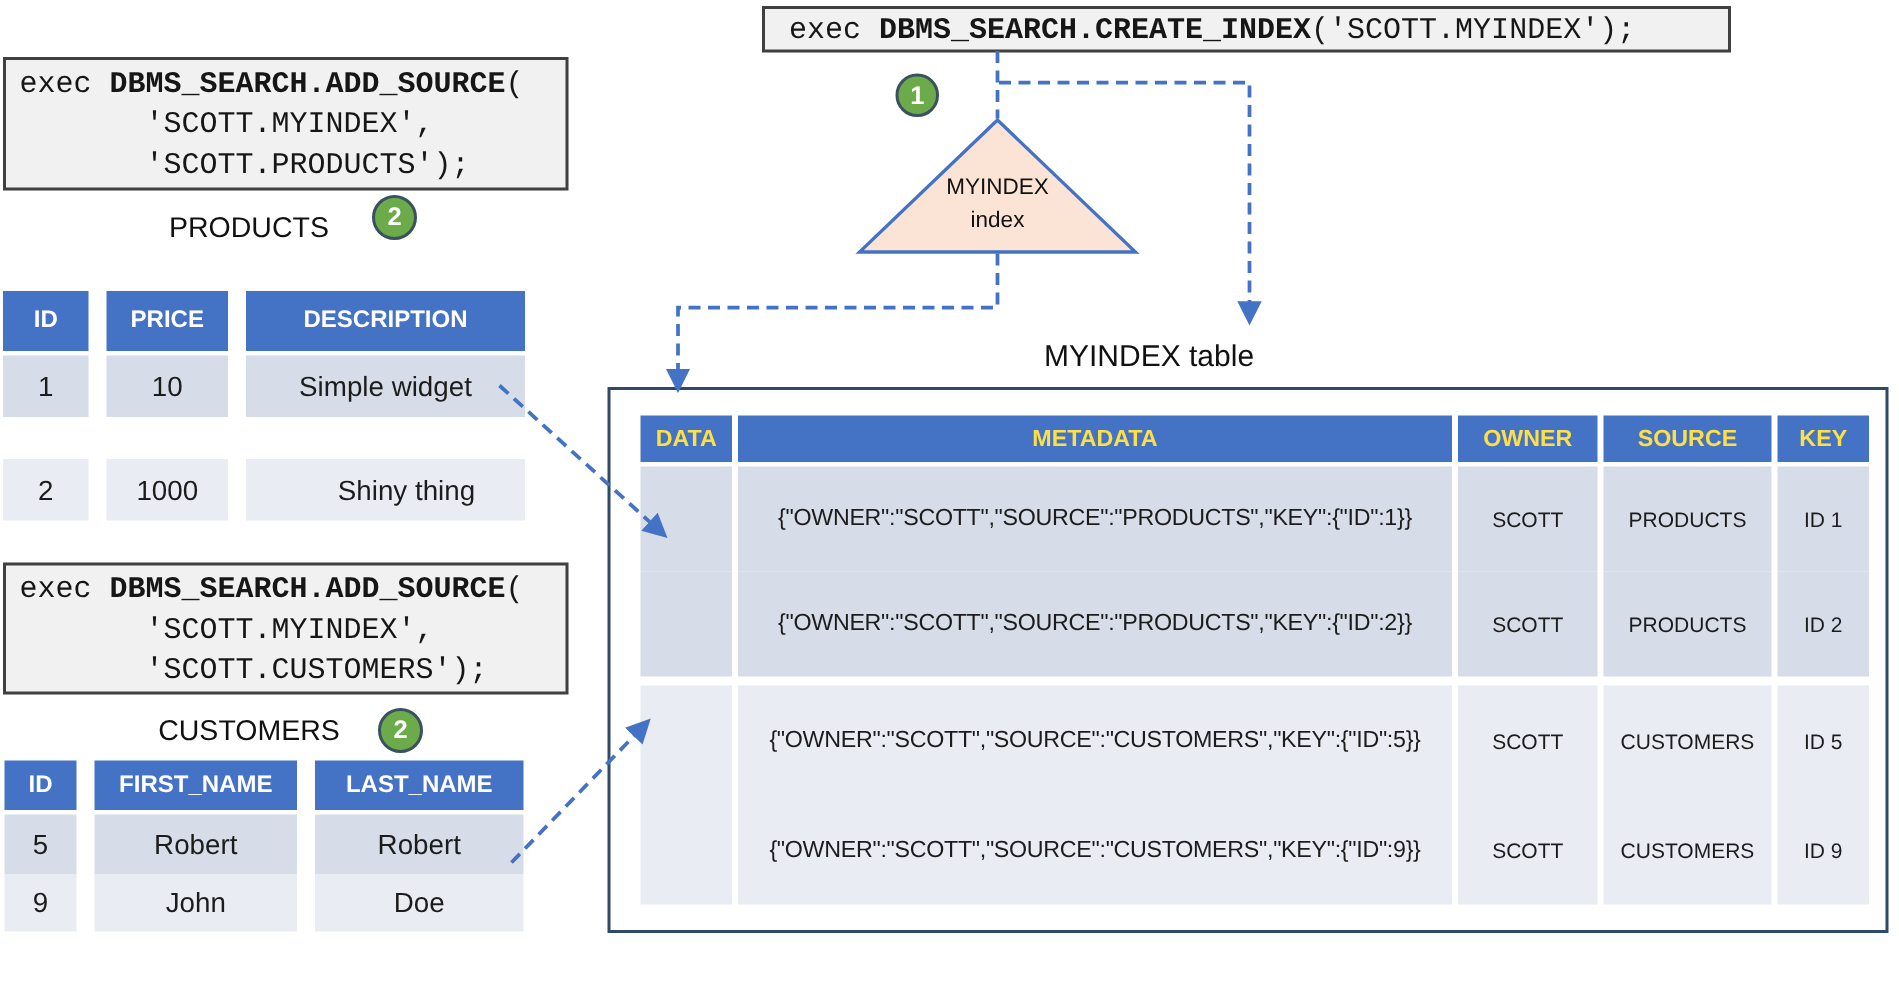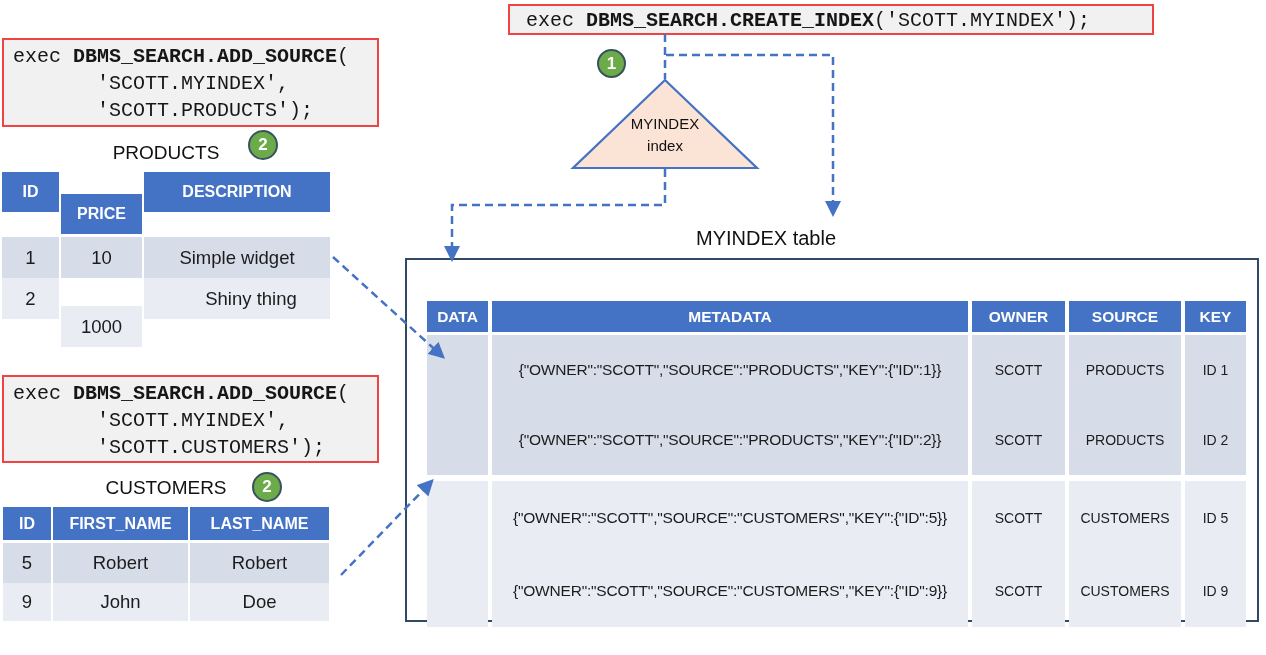--- a/index.html
+++ b/index.html
@@ -2,21 +2,21 @@
 <html><head>
 <meta charset="utf-8">
 <style>
   html,body{margin:0;padding:0;background:#ffffff;}
   #canvas{
     position:relative;width:1266px;height:655px;background:#ffffff;overflow:hidden;
     font-family:"Liberation Sans","DejaVu Sans",sans-serif;color:#1a1a1a;
   }
   
   .codebox{
-    position:absolute;background:#F1F1F1;border:2px solid #ef4444;
+    position:absolute;background:#F1F1F1;border:2px solid #404040;
     font-family:"Liberation Mono","DejaVu Sans Mono",monospace;
     font-size:20px;line-height:27px;white-space:pre;color:#161616;box-sizing:border-box;
   }
   .codebox b{font-weight:bold;}
   #code-create{left:508px;top:4px;width:646px;height:31px;padding:1px 0 0 16px;}
   #code-products{left:2px;top:38px;width:377px;height:89px;padding:3px 0 0 9px;}
   #code-customers{left:2px;top:375px;width:377px;height:88px;padding:3px 0 0 9px;}
   
   .badge{
     position:absolute;border-radius:50%;background:#6CAB49;border:2.5px solid #3A5160;
@@ -26,36 +26,36 @@
   #badge-1{left:597px;top:49px;width:29px;height:29px;}
   #badge-2a{left:248px;top:130px;width:30px;height:30px;}
   #badge-2b{left:252px;top:472px;width:30px;height:30px;}
   
   .tbl-title{position:absolute;font-size:19px;text-align:center;color:#111111;}
   #products-title{left:0px;top:142px;width:332px;}
   #customers-title{left:0px;top:477px;width:332px;}
   #myindex-label{position:absolute;left:696px;top:227px;width:205px;font-size:20px;color:#111111;}
   
   .dtable{position:absolute;display:flex;flex-direction:column;background:#ffffff;}
-  .trow{display:flex;gap:2px;}
+  .trow{display:flex;gap:12px;align-items:flex-end;}
   .trow + .trow{margin-top:0px;}
   .hgap{height:3px;}
   .cell{display:flex;align-items:center;justify-content:center;box-sizing:border-box;}
   .th{background:#4472C4;color:#ffffff;font-weight:bold;font-size:16px;}
   .td{font-size:18.5px;color:#1c1c1c;}
   .dark{background:#D6DCE8;}
   .light{background:#EAECF4;}
   
   #bigbox{
     position:absolute;left:405px;top:258px;width:854px;height:364px;
     border:2px solid #2F4A66;background:#ffffff;box-sizing:border-box;
   }
   #mi-table{position:absolute;left:20px;top:17px;display:flex;flex-direction:column;}
   .mi-row{display:flex;gap:4px;}
-  .mi-th{background:#4472C4;color:#ffffff;font-weight:bold;font-size:15.5px;margin-top:24px;}
+  .mi-th{background:#4472C4;color:#fde047;font-weight:bold;font-size:15.5px;}
   .mi-td{font-size:14px;color:#1c1c1c;}
   .mi-json{font-size:15.5px;letter-spacing:-0.2px;}
   .c-data{width:61px;}
   .c-meta{width:476px;}
   .c-owner{width:93px;}
   .c-source{width:112px;}
   .c-key{width:61px;}
   .h31{height:31px;}
   .h70{height:70px;}
   .h73{height:73px;}

